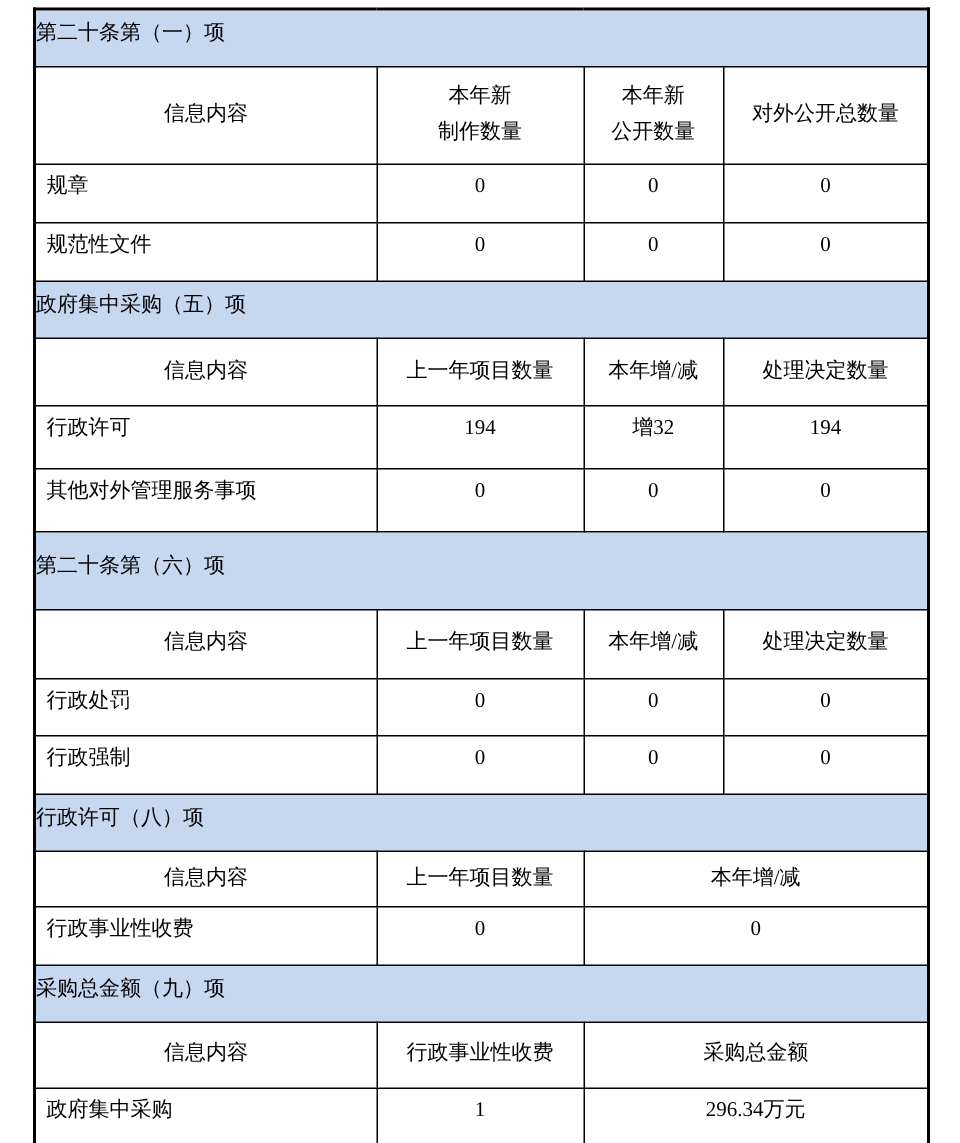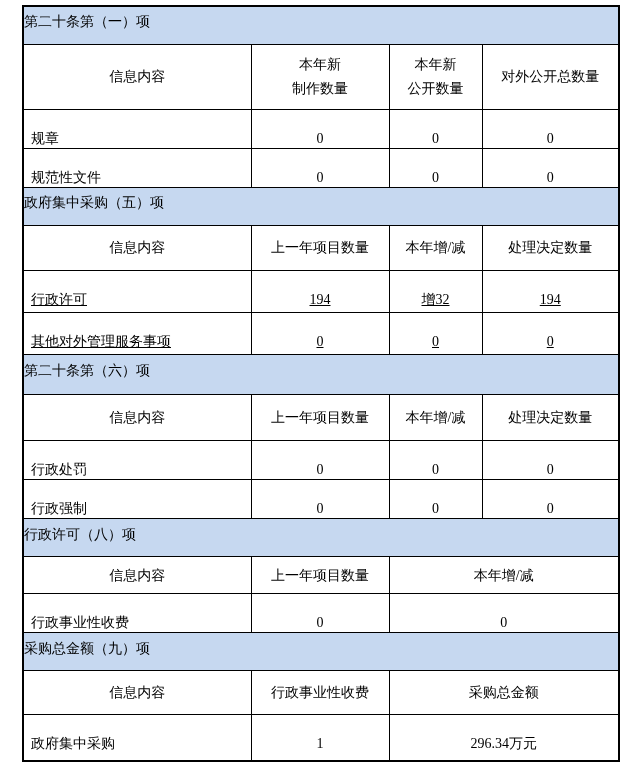--- a/index.html
+++ b/index.html
@@ -31,27 +31,27 @@
     padding-bottom: 6px;
   }
   tr.head td {
     text-align: center;
     vertical-align: middle;
     white-space: pre-line;
     line-height: 1.65;
   }
   tr.row td {
     vertical-align: top;
-    padding-top: 20px;
+    padding-top: 6px;
     text-align: center;
     line-height: 1.3;
   }
   tr.row td.c1 { text-align: left; padding-left: 7px; }
   tr.h37 { height: 37px; } tr.h38 { height: 38px; } tr.h39 { height: 39px; }
-  tr.h40 { height: 40px; } tr.h42 { height: 42px; text-decoration: underline; } tr.h44 { height: 44px; }
+  tr.h40 { height: 52px; } tr.h42 { height: 42px; } tr.h44 { height: 44px; }
   tr.h45 { height: 45px; } tr.h46 { height: 46px; } tr.h65 { height: 65px; }
 </style>
 </head>
 <body>
 
 <table class="report">
   <colgroup>
     <col style="width:228px">
       <col style="width:138px">
       <col style="width:93px">

